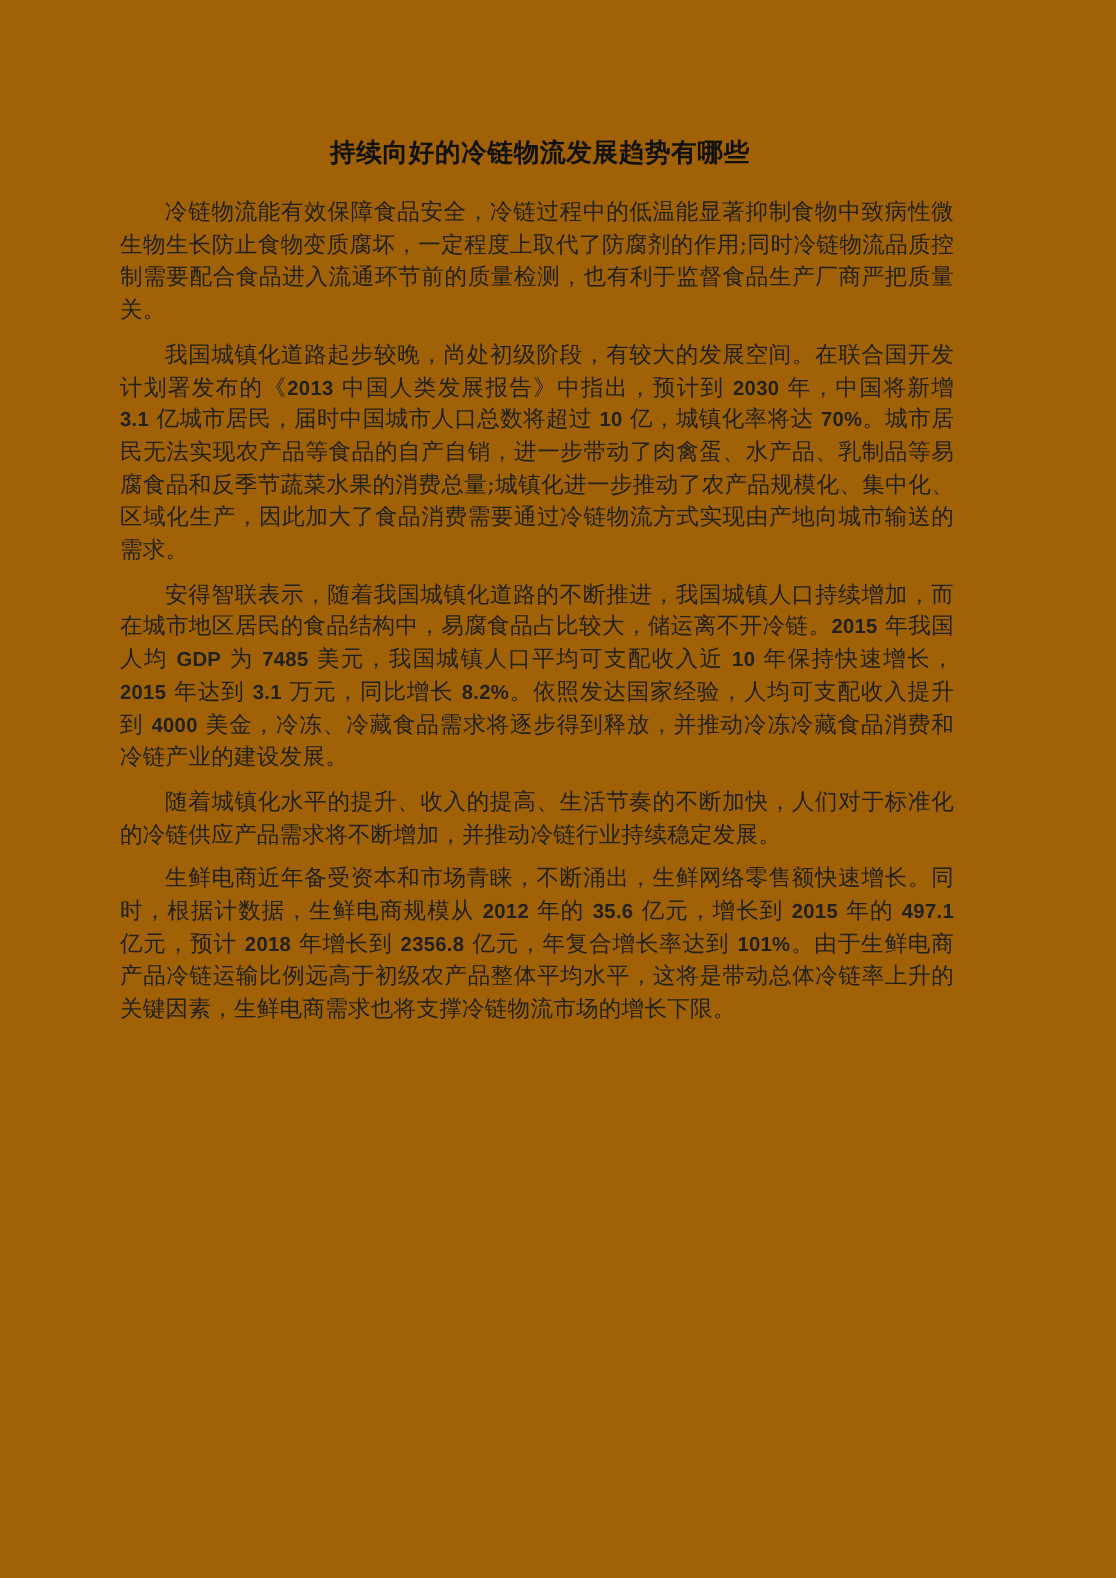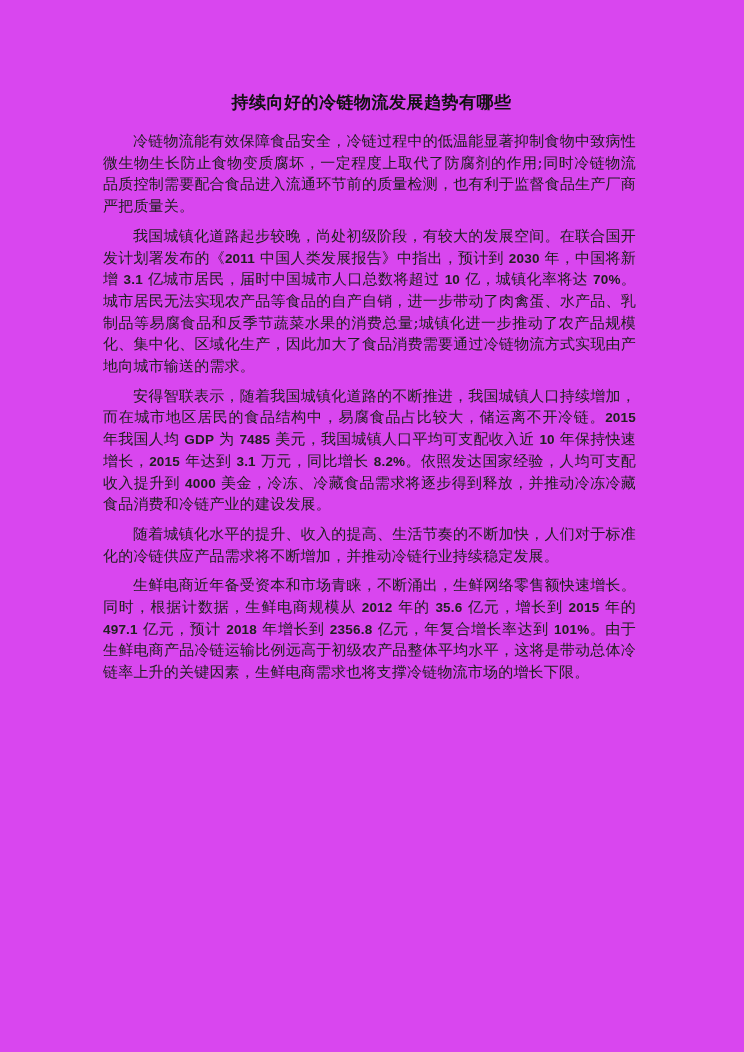--- a/index.html
+++ b/index.html
@@ -5,24 +5,24 @@
   html, body {
     margin: 0;
     padding: 0;
     background: #ffffff;
   }
   .page {
     position: relative;
     box-sizing: border-box;
     width: 744px;
     height: 1052px;
-    background: #d946ef;
+    background: #a16207;
     color: #212121;
     font-family: "DejaVu Serif", "Liberation Serif", serif;
-    padding: 90px 104px 40px 103px;
+    padding: 90px 104px 40px 80px;
     overflow: hidden;
   }
   .doc-title {
     font-size: 17px;
     line-height: 24px;
     font-weight: 700;
     color: #111111;
     text-align: center;
     margin: 0 0 17px 0;
     letter-spacing: 0.5px;
@@ -54,21 +54,21 @@
 </head>
 <body>
 
 <div class="page">
 
   <h1 class="doc-title cjk-mixed">持续向好的冷链物流发展趋势有哪些</h1>
 
   <p class="para cjk-mixed">冷链物流能有效保障食品安全，冷链过程中的低温能显著抑制食物中致病性微生物生长防止食物变质腐坏，一定程度上取代了防腐剂的作用;同时冷链物流品质控制需要配合食品进入流通环节前的质量检测，也有利于监督食品生产厂商严把质量关。</p>
 
 
-  <p class="para cjk-mixed">我国城镇化道路起步较晚，尚处初级阶段，有较大的发展空间。在联合国开发计划署发布的《<span class="latin">2011</span> 中国人类发展报告》中指出，预计到 <span class="latin">2030</span> 年，中国将新增 <span class="latin">3.1</span> 亿城市居民，届时中国城市人口总数将超过 <span class="latin">10</span> 亿，城镇化率将达 <span class="latin">70%</span>。城市居民无法实现农产品等食品的自产自销，进一步带动了肉禽蛋、水产品、乳制品等易腐食品和反季节蔬菜水果的消费总量;城镇化进一步推动了农产品规模化、集中化、区域化生产，因此加大了食品消费需要通过冷链物流方式实现由产地向城市输送的需求。</p>
+  <p class="para cjk-mixed">我国城镇化道路起步较晚，尚处初级阶段，有较大的发展空间。在联合国开发计划署发布的《<span class="latin">2013</span> 中国人类发展报告》中指出，预计到 <span class="latin">2030</span> 年，中国将新增 <span class="latin">3.1</span> 亿城市居民，届时中国城市人口总数将超过 <span class="latin">10</span> 亿，城镇化率将达 <span class="latin">70%</span>。城市居民无法实现农产品等食品的自产自销，进一步带动了肉禽蛋、水产品、乳制品等易腐食品和反季节蔬菜水果的消费总量;城镇化进一步推动了农产品规模化、集中化、区域化生产，因此加大了食品消费需要通过冷链物流方式实现由产地向城市输送的需求。</p>
 
 
   <p class="para cjk-mixed">安得智联表示，随着我国城镇化道路的不断推进，我国城镇人口持续增加，而在城市地区居民的食品结构中，易腐食品占比较大，储运离不开冷链。<span class="latin">2015</span> 年我国人均 <span class="latin">GDP</span> 为 <span class="latin">7485</span> 美元，我国城镇人口平均可支配收入近 <span class="latin">10</span> 年保持快速增长，<span class="latin">2015</span> 年达到 <span class="latin">3.1</span> 万元，同比增长 <span class="latin">8.2%</span>。依照发达国家经验，人均可支配收入提升到 <span class="latin">4000</span> 美金，冷冻、冷藏食品需求将逐步得到释放，并推动冷冻冷藏食品消费和冷链产业的建设发展。</p>
 
   <p class="para cjk-mixed">随着城镇化水平的提升、收入的提高、生活节奏的不断加快，人们对于标准化的冷链供应产品需求将不断增加，并推动冷链行业持续稳定发展。</p>
 
 
   <p class="para cjk-mixed">生鲜电商近年备受资本和市场青睐，不断涌出，生鲜网络零售额快速增长。同时，根据计数据，生鲜电商规模从 <span class="latin">2012</span> 年的 <span class="latin">35.6</span> 亿元，增长到 <span class="latin">2015</span> 年的 <span class="latin">497.1</span> 亿元，预计 <span class="latin">2018</span> 年增长到 <span class="latin">2356.8</span> 亿元，年复合增长率达到 <span class="latin">101%</span>。由于生鲜电商产品冷链运输比例远高于初级农产品整体平均水平，这将是带动总体冷链率上升的关键因素，生鲜电商需求也将支撑冷链物流市场的增长下限。</p>
 
 

